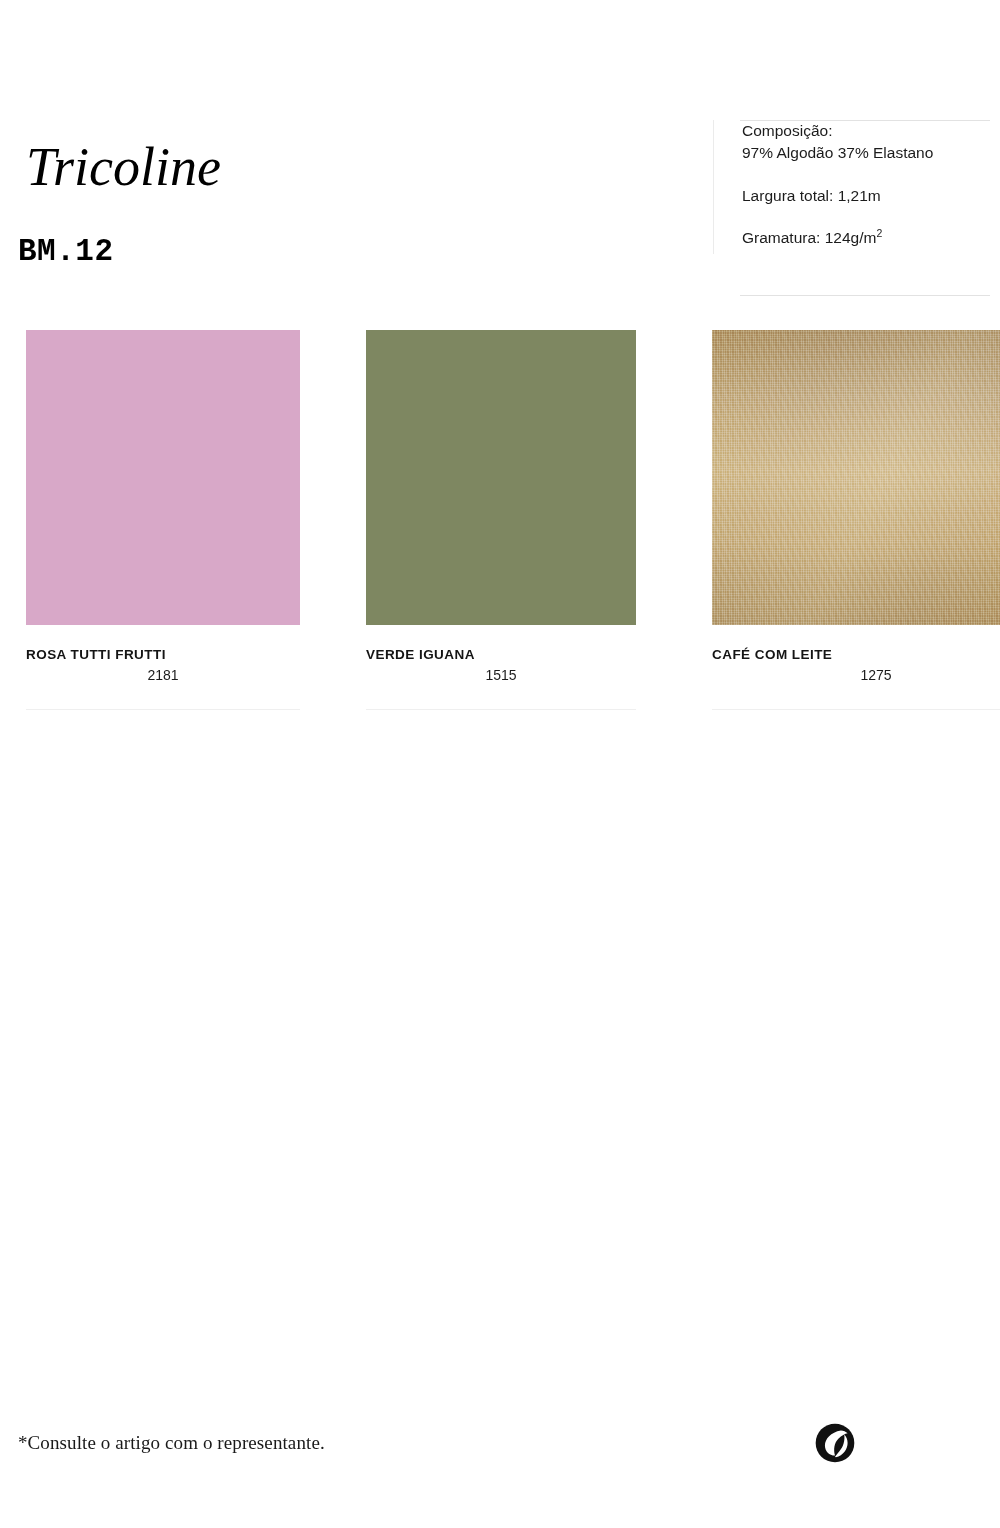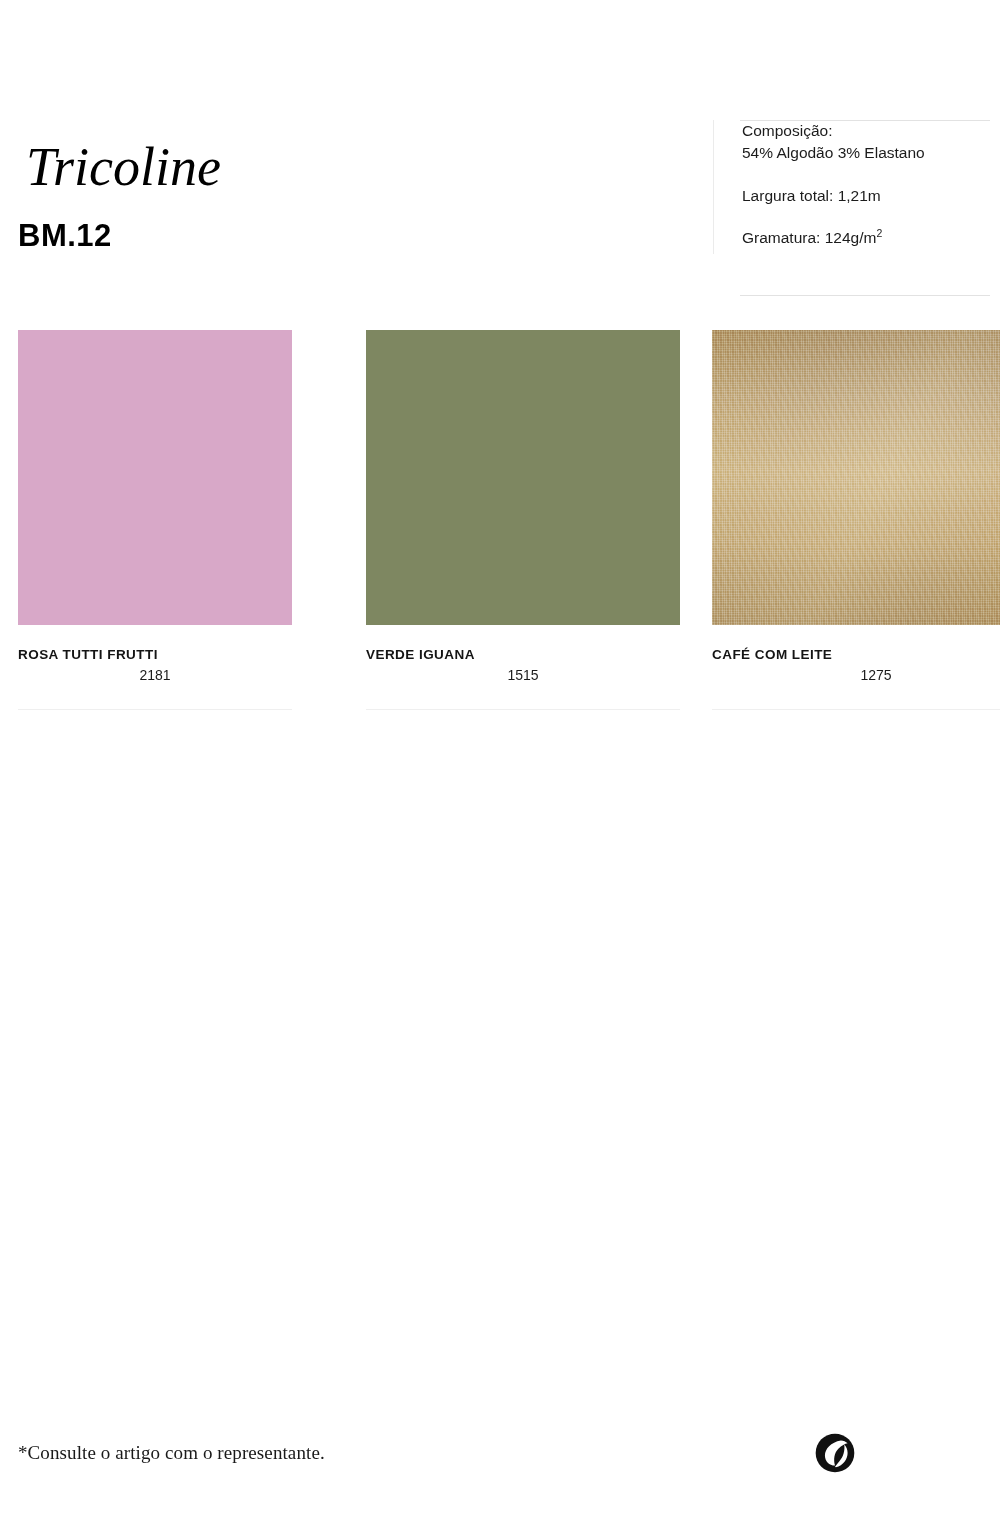--- a/index.html
+++ b/index.html
@@ -38,27 +38,27 @@
     font-style: italic;
     font-weight: 400;
     font-size: 54px;
     line-height: 1.0;
     letter-spacing: 0px;
     color: #000000;
     margin-left: 8px;
   }
 
   .product-code {
-    font-family: Liberation Sans, sans-serif;
+    font-family: Liberation Mono, monospace;
     font-weight: 700;
     font-size: 31px;
     line-height: 1.0;
     letter-spacing: 0.5px;
     color: #000000;
-    margin-top: 26px;
+    margin-top: 42px;
   }
 
   
   .spec-panel {
     position: absolute;
     left: 713px;
     top: 120px;
     width: 256px;
     padding-left: 28px;
     border-left: 1px solid #ebebeb;
@@ -103,22 +103,22 @@
     position: absolute;
     left: 0;
     top: 330px;
     width: 1000px;
   }
 
   .swatch-col {
     position: absolute;
     top: 0;
   }
-  .swatch-col.col-0 { left: 18px;  width: 274px; }
-  .swatch-col.col-1 { left: 366px; width: 314px; }
+  .swatch-col.col-0 { left: 26px;  width: 274px; }
+  .swatch-col.col-1 { left: 366px; width: 270px; }
   .swatch-col.col-2 { left: 712px; width: 328px; }
 
   .swatch-chip {
     width: 100%;
     height: 295px;
     display: block;
   }
 
   .swatch-meta { padding-top: 22px; }
 
@@ -183,21 +183,21 @@
         #cdb893 48%,
         #c2ab84 72%,
         #ab9470 100%);
     background-blend-mode: overlay, overlay, soft-light, soft-light, normal;
   }
 
   
   .footer {
     position: absolute;
     left: 0;
-    bottom: 4px;
+    bottom: 14px;
     width: 864px;
     height: 110px;
     text-decoration: underline;
   }
 
   .footer-note {
     position: absolute;
     left: 18px;
     top: 28px;
     font-family: "Liberation Serif", serif;
@@ -223,21 +223,21 @@
   <div class="title-block">
     <div class="product-title">Tricoline</div>
     <div class="product-code">BM.12</div>
   </div>
 
   <div class="spec-rule-top"></div>
 
   <div class="spec-panel">
     <div class="spec-group">
       <div class="spec-line">Composição:</div>
-      <div class="spec-line">54% Algodão 3% Elastano</div>
+      <div class="spec-line">97% Algodão 37% Elastano</div>
     </div>
     <div class="spec-group">
       <div class="spec-line">Largura total: 1,21m</div>
     </div>
     <div class="spec-group">
       <div class="spec-line"><span>Gramatura: 124g/m</span><span class="sup">2</span></div>
     </div>
   </div>
 
   <div class="spec-rule-bottom"></div>

